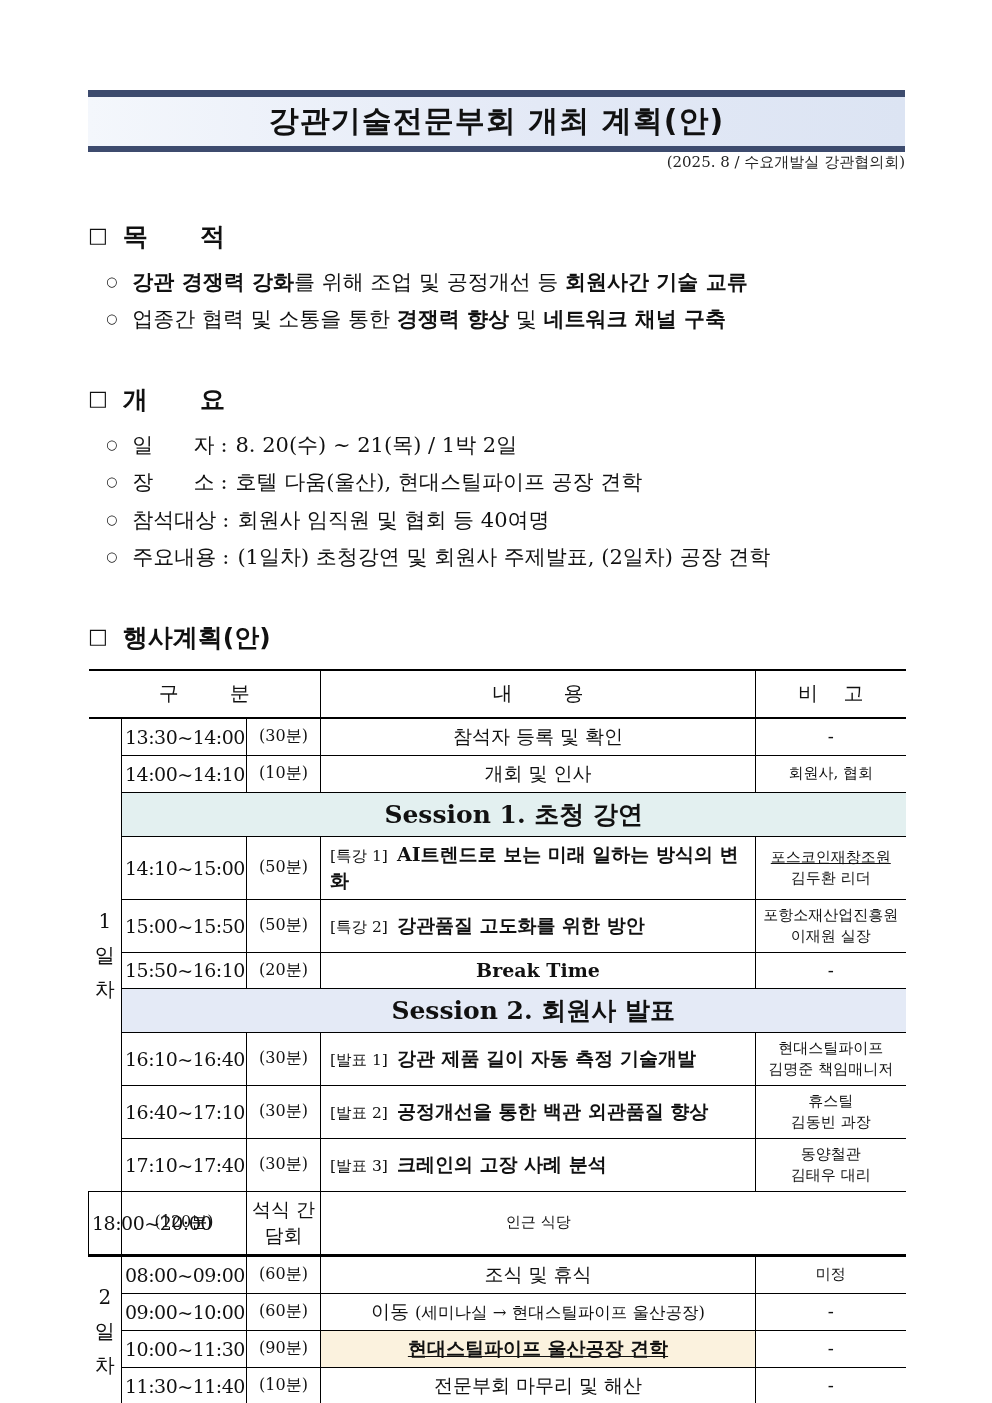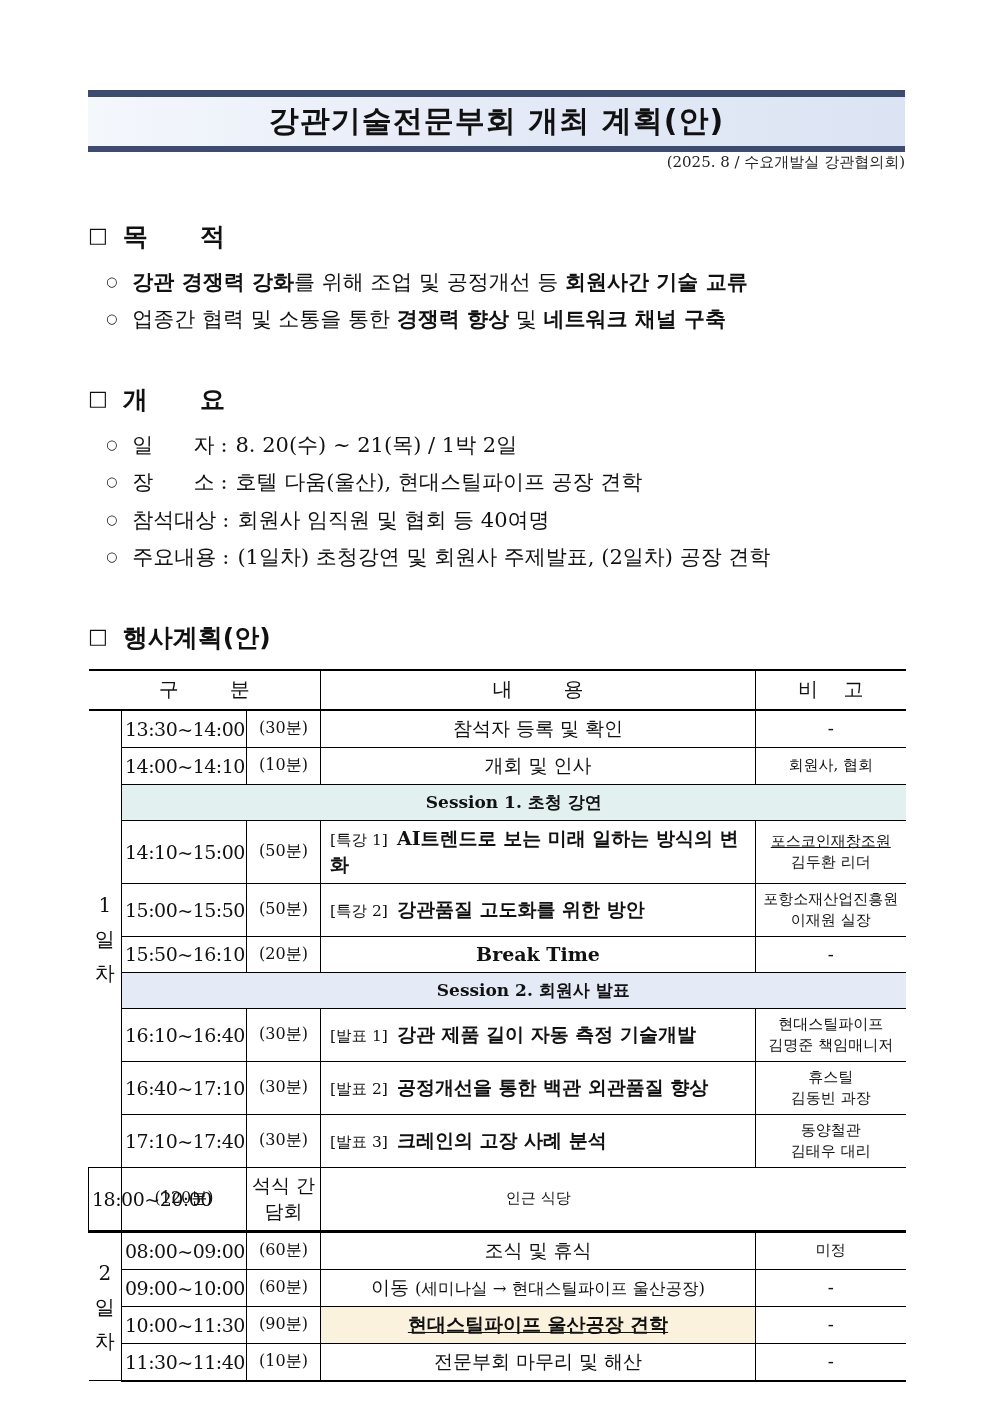--- a/index.html
+++ b/index.html
@@ -63,29 +63,29 @@
   col.c-cont{width:435px;} col.c-rem{width:150px;}
   .sched td{
     border:1px solid #000;
     text-align:center;vertical-align:middle;
     font-size:19px;padding:5px 3px;
   }
   .sched td.bl0{border-left:none;}
   .sched td.br0{border-right:none;}
   .sched tr.hdr td{
     border-top:2px solid #000;border-bottom:2px solid #000;
-    height:40px;font-size:20px;white-space:pre;
+    height:48px;font-size:20px;white-space:pre;
   }
   .sched td.day{
     font-size:20px;line-height:1.7;white-space:pre-line;padding:4px 1px;
   }
   .sched td.time{font-size:19px;letter-spacing:-0.5px;}
   .sched td.dur{font-size:16px;}
   .sched tr.session td{
-    font-weight:bold;height:36px;font-size:17px;
+    font-weight:bold;height:36px;font-size:25px;
   }
   .sched tr.session.theme-cyan td{background:var(--session1);}
   .sched tr.session.theme-blue td{background:var(--session2);padding-left:42px;}
   .sched td.cont{height:34px;}
   .sched td.cont.left{text-align:left;padding-left:9px;}
   .sched td.cont .prefix{font-size:15.5px;margin-right:9px;}
   .sched td.cont .ctitle{font-weight:bold;}
   .sched td.cont .suffix{font-size:16.5px;}
   .sched td.cont.bg-cream{background:var(--cream);text-decoration:underline;}
   .sched td.rem{font-size:15px;line-height:1.4;}

